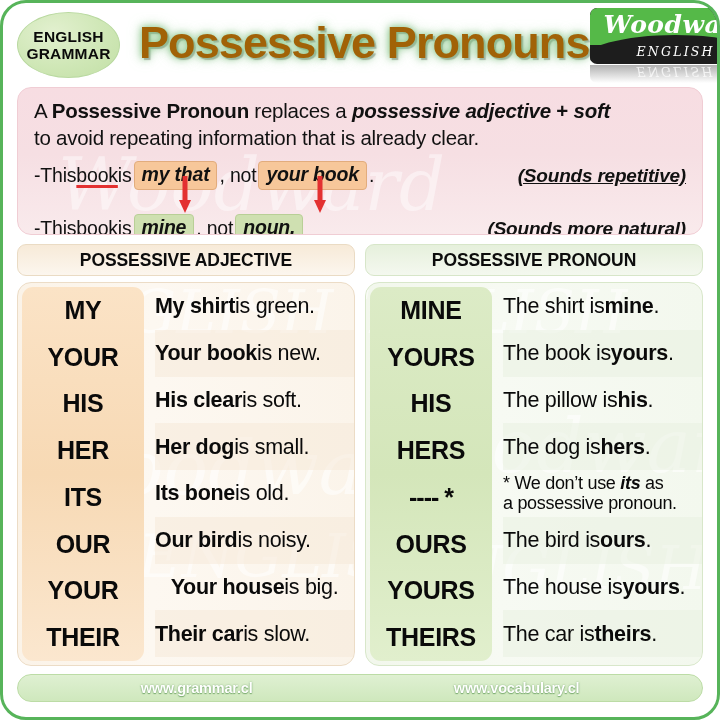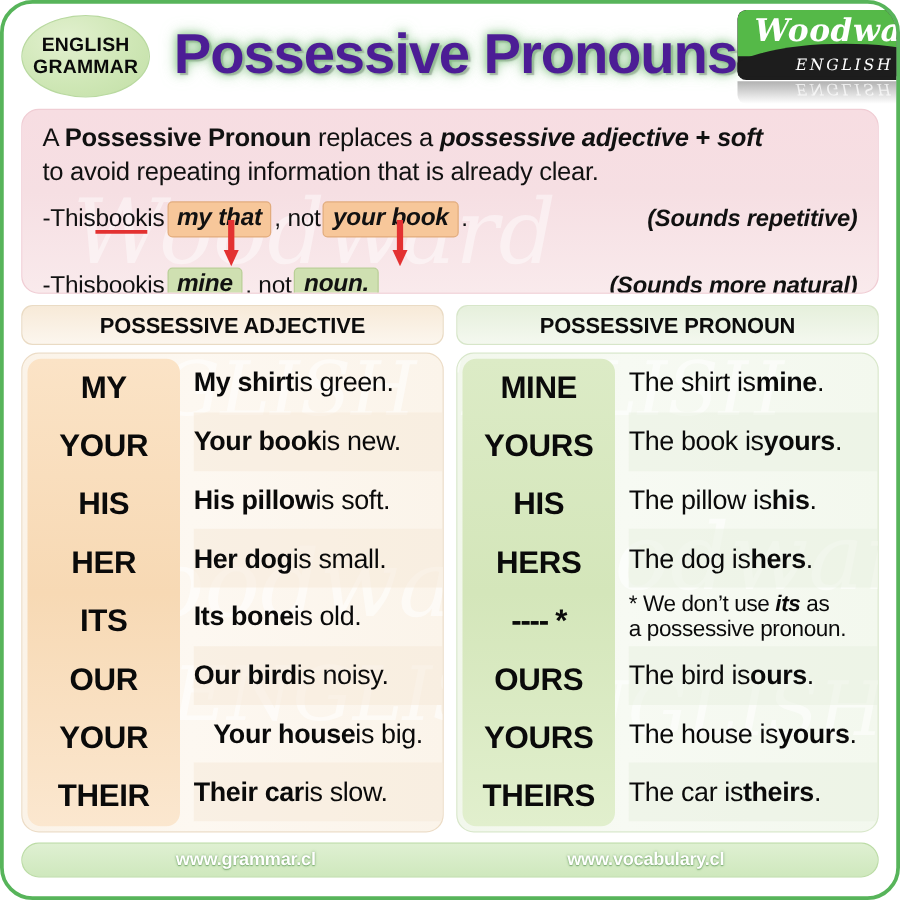--- a/index.html
+++ b/index.html
@@ -54,21 +54,21 @@
   .title-wrap {
     flex: 1 1 auto;
     display: flex;
     align-items: center;
     justify-content: center;
     padding-bottom: 4px;
   }
   .title {
     font-size: 45px;
     font-weight: bold;
-    color: #4c1d95;
+    color: #a16207;
     letter-spacing: -0.9px;
     white-space: nowrap;
     text-shadow:
        0 0 7px rgba(120,190,120,.95),
        0 0 13px rgba(140,200,140,.65),
        2px 2px 1px rgba(0,0,0,.30);
     padding-left: 19px;
   }
 
   .logo {
@@ -219,20 +219,21 @@
   .chip.green  { background: #cfe0b1; border-color: #b9cf97; }
 
   .note {
     margin-left: auto;
     font-style: italic;
     font-weight: bold;
     font-size: 19px;
     color: #111;
     white-space: nowrap;
     padding-right: 2px;
+    text-decoration: underline;
   }
 
   .arrow {
     position: absolute;
     width: 14px;
     height: 38px;
   }
   .arrow svg { display: block; }
 
   
@@ -455,21 +456,21 @@
           <div class="cell key-cell" style="height: 46.75px;">HIS</div>
           <div class="cell key-cell" style="height: 46.75px;">HER</div>
           <div class="cell key-cell" style="height: 46.75px;">ITS</div>
           <div class="cell key-cell" style="height: 46.75px;">OUR</div>
           <div class="cell key-cell" style="height: 46.75px;">YOUR</div>
           <div class="cell key-cell" style="height: 46.75px;">THEIR</div>
         </div>
       <div class="val-col" id="adj-vals">
           <div class="cell val-cell" style="height: 46.75px;"><b>My shirt</b> is green.</div>
           <div class="cell val-cell alt" style="height: 46.75px;"><b>Your book</b> is new.</div>
-          <div class="cell val-cell" style="height: 46.75px;"><b>His pillow</b> is soft.</div>
+          <div class="cell val-cell" style="height: 46.75px;"><b>His clear</b> is soft.</div>
           <div class="cell val-cell alt" style="height: 46.75px;"><b>Her dog</b> is small.</div>
           <div class="cell val-cell" style="height: 46.75px;"><b>Its bone</b> is old.</div>
           <div class="cell val-cell alt" style="height: 46.75px;"><b>Our bird</b> is noisy.</div>
           <div class="cell val-cell" style="height: 46.75px; justify-content: center;"><b>Your house</b> is big.</div>
           <div class="cell val-cell alt" style="height: 46.75px;"><b>Their car</b> is slow.</div>
         </div>
     </div>
 
     <div class="panel right">
       <div class="panel-wm">

